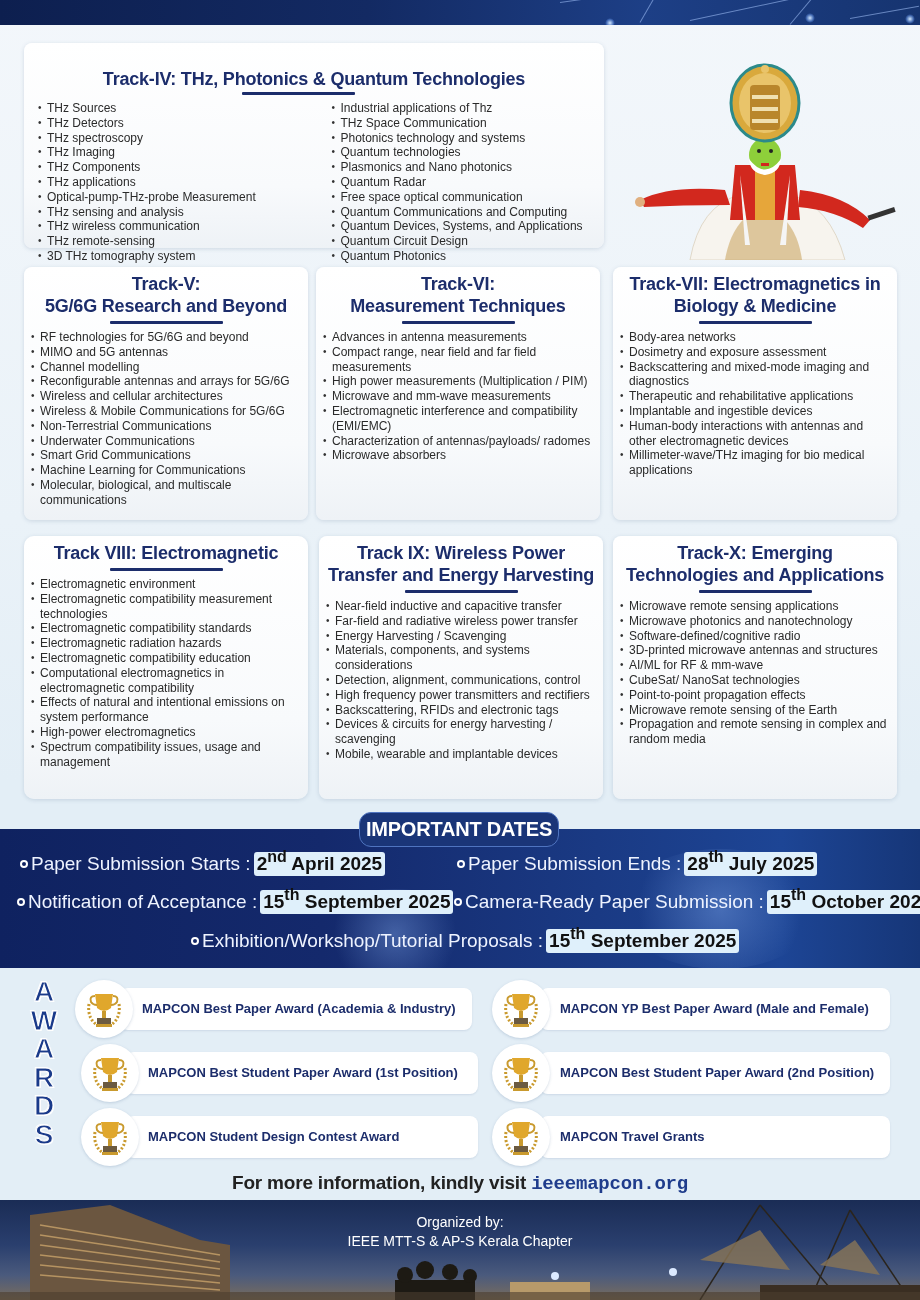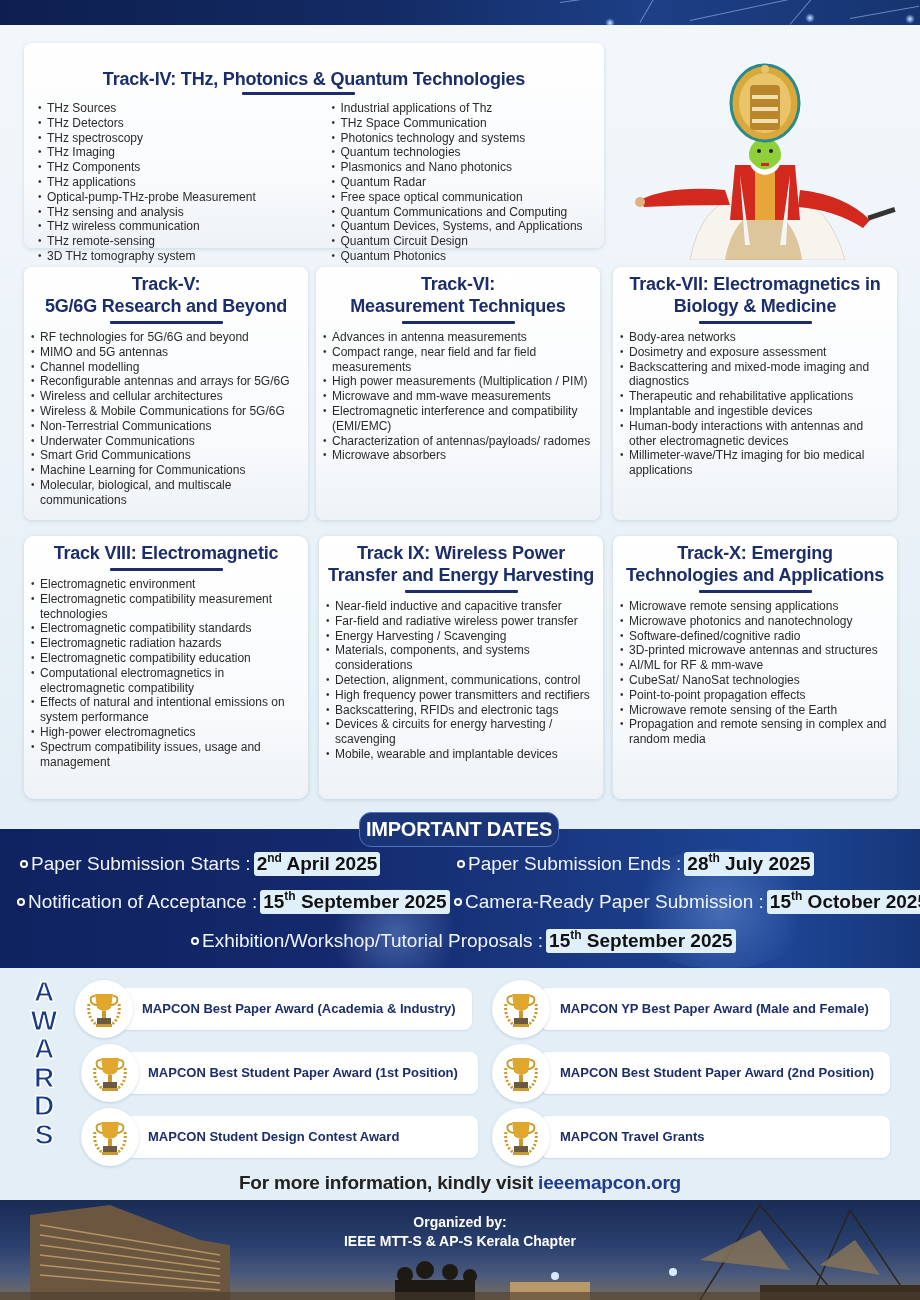--- a/index.html
+++ b/index.html
@@ -80,21 +80,21 @@
     color: #fff; font-weight: bold; font-size: 20px; line-height: 33px; text-align: center;
     letter-spacing: -0.2px;
   }
   .date-row { position: absolute; color: #eef3ff; font-size: 19px; white-space: nowrap; display: flex; align-items: center; }
   .date-row .dot {
     display: inline-block; width: 8px; height: 8px; border: 2px solid #fff; border-radius: 50%; margin-right: 3px;
   }
   .date-row .val {
     background: #dff0fb; color: #111; font-weight: bold; border-radius: 3px; padding: 1px 3px; margin-left: 3px;
   }
-  .date-row sup { font-size: 12px; vertical-align: 8px; line-height: 0; }
+  .date-row sup { font-size: 16px; vertical-align: 8px; line-height: 0; }
 
   
   .awards-letters {
     position: absolute; left: 28px; top: 978px; width: 32px;
     color: #1a3a8a; font-weight: 900; font-size: 28px; line-height: 28.5px; text-align: center;
     -webkit-text-stroke: 1px #ffffff;
     text-shadow: 0 0 2px #fff, 1px 1px 0 #fff, -1px -1px 0 #fff;
   }
   .award {
     position: absolute; height: 42px; background: #ffffff; border-radius: 8px;
@@ -106,31 +106,31 @@
   }
   .trophy-circle {
     position: absolute; width: 58px; height: 58px; border-radius: 50%; background: #fff;
     box-shadow: 0 1px 3px rgba(80,110,150,0.25);
   }
 
   .more-info {
     position: absolute; left: 0; top: 1172px; width: 920px; text-align: center;
     font-size: 19px; font-weight: bold; color: #222; letter-spacing: -0.2px;
   }
-  .more-info a { color: #1f3c8c; text-decoration: none; }
+  .more-info a { color: #1f3c8c; text-decoration: none; font-family: Liberation Mono, monospace; }
 
   
   .footer {
     position: absolute; left: 0; top: 1200px; width: 920px; height: 100px;
     background: linear-gradient(180deg, #1a2c55 0%, #2a3f6e 45%, #4a5a7d 75%, #7a6d5c 100%);
     overflow: hidden;
   }
   .footer-text {
     position: absolute; left: 0; top: 1213px; width: 920px; text-align: center; color: #fff;
-    font-weight: bold; font-size: 14px; line-height: 19px;
+    font-weight: normal; font-size: 14px; line-height: 19px;
   }
 </style>
 </head>
 <body>
 
 <div class="top-strip">
   <div class="line" style="left:560px;top:2px;width:120px;transform:rotate(-8deg)"></div>
   <div class="line" style="left:640px;top:22px;width:80px;transform:rotate(-60deg)"></div>
   <div class="line" style="left:690px;top:20px;width:120px;transform:rotate(-12deg)"></div>
   <div class="line" style="left:790px;top:24px;width:70px;transform:rotate(-50deg)"></div>

